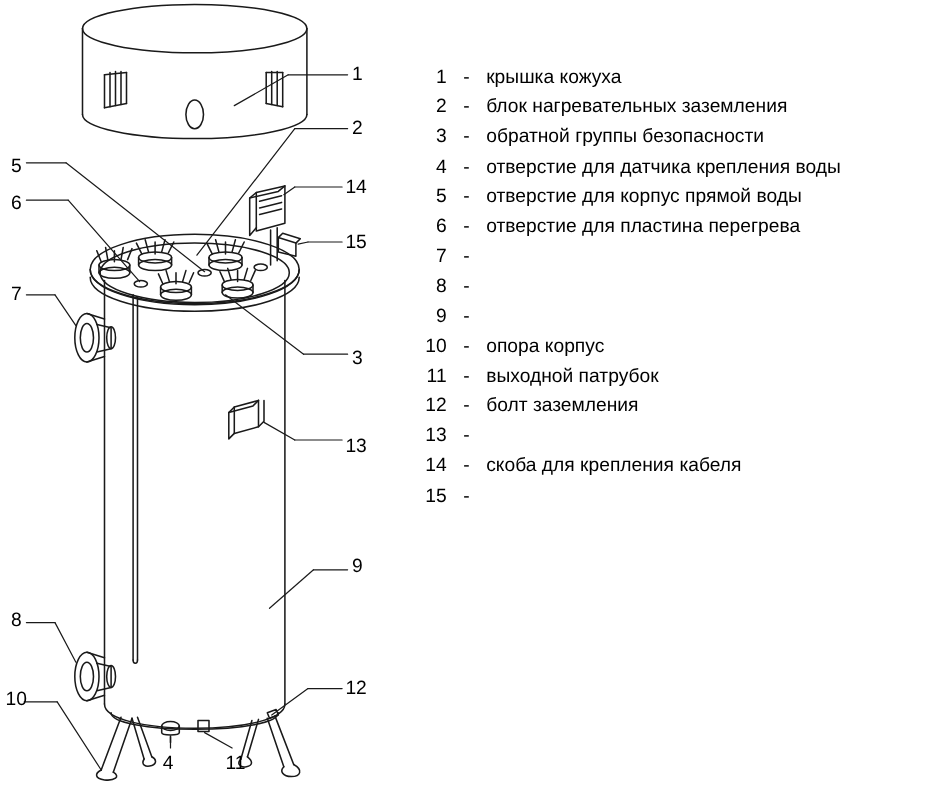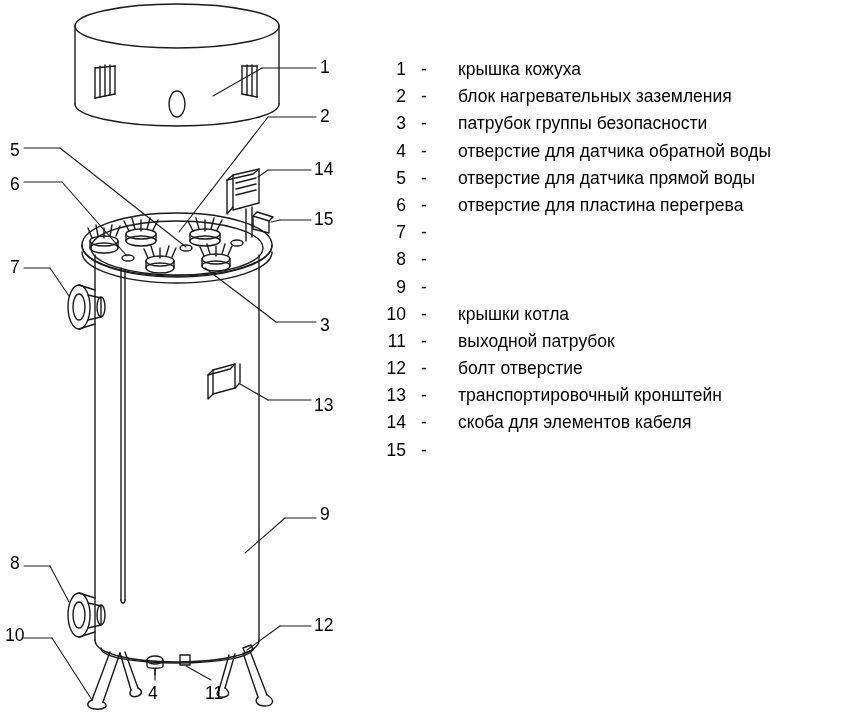--- a/index.html
+++ b/index.html
@@ -46,21 +46,20 @@
     text-align: right;
     flex: 0 0 34px;
   }
   .legend-dash {
     width: 36px;
     flex: 0 0 36px;
     text-align: center;
   }
   .legend-text {
     flex: 1 1 auto;
-    margin-left: 16px;
   }
   .callout {
     position: absolute;
     font-size: 17.5px;
     line-height: 18px;
   }
 </style>
 </head>
 <body>
 
@@ -275,33 +274,33 @@
 
     <div class="legend-row">
       <span class="legend-num">2</span>
       <span class="legend-dash">-</span>
       <span class="legend-text">блок нагревательных заземления</span>
     </div>
 
     <div class="legend-row">
       <span class="legend-num">3</span>
       <span class="legend-dash">-</span>
-      <span class="legend-text">патрубок группы безопасности</span>
+      <span class="legend-text">обратной группы безопасности</span>
     </div>
 
     <div class="legend-row">
       <span class="legend-num">4</span>
       <span class="legend-dash">-</span>
-      <span class="legend-text">отверстие для датчика обратной воды</span>
+      <span class="legend-text">отверстие для датчика крепления воды</span>
     </div>
 
     <div class="legend-row">
       <span class="legend-num">5</span>
       <span class="legend-dash">-</span>
-      <span class="legend-text">отверстие для  датчика прямой воды</span>
+      <span class="legend-text">отверстие для  корпус прямой воды</span>
     </div>
 
     <div class="legend-row">
       <span class="legend-num">6</span>
       <span class="legend-dash">-</span>
       <span class="legend-text">отверстие для пластина перегрева</span>
     </div>
 
     <div class="legend-row">
       <span class="legend-num">7</span>
@@ -314,45 +313,44 @@
     </div>
 
     <div class="legend-row">
       <span class="legend-num">9</span>
       <span class="legend-dash">-</span>
     </div>
 
     <div class="legend-row">
       <span class="legend-num">10</span>
       <span class="legend-dash">-</span>
-      <span class="legend-text">крышки котла</span>
+      <span class="legend-text">опора корпус</span>
     </div>
 
     <div class="legend-row">
       <span class="legend-num">11</span>
       <span class="legend-dash">-</span>
       <span class="legend-text">выходной патрубок</span>
     </div>
 
     <div class="legend-row">
       <span class="legend-num">12</span>
       <span class="legend-dash">-</span>
-      <span class="legend-text">болт отверстие</span>
+      <span class="legend-text">болт заземления</span>
     </div>
 
     <div class="legend-row">
       <span class="legend-num">13</span>
       <span class="legend-dash">-</span>
-      <span class="legend-text">транспортировочный кронштейн</span>
     </div>
 
     <div class="legend-row">
       <span class="legend-num">14</span>
       <span class="legend-dash">-</span>
-      <span class="legend-text">скоба для элементов кабеля</span>
+      <span class="legend-text">скоба для крепления кабеля</span>
     </div>
 
     <div class="legend-row">
       <span class="legend-num">15</span>
       <span class="legend-dash">-</span>
     </div>
 
   </div>
 
 </div>

